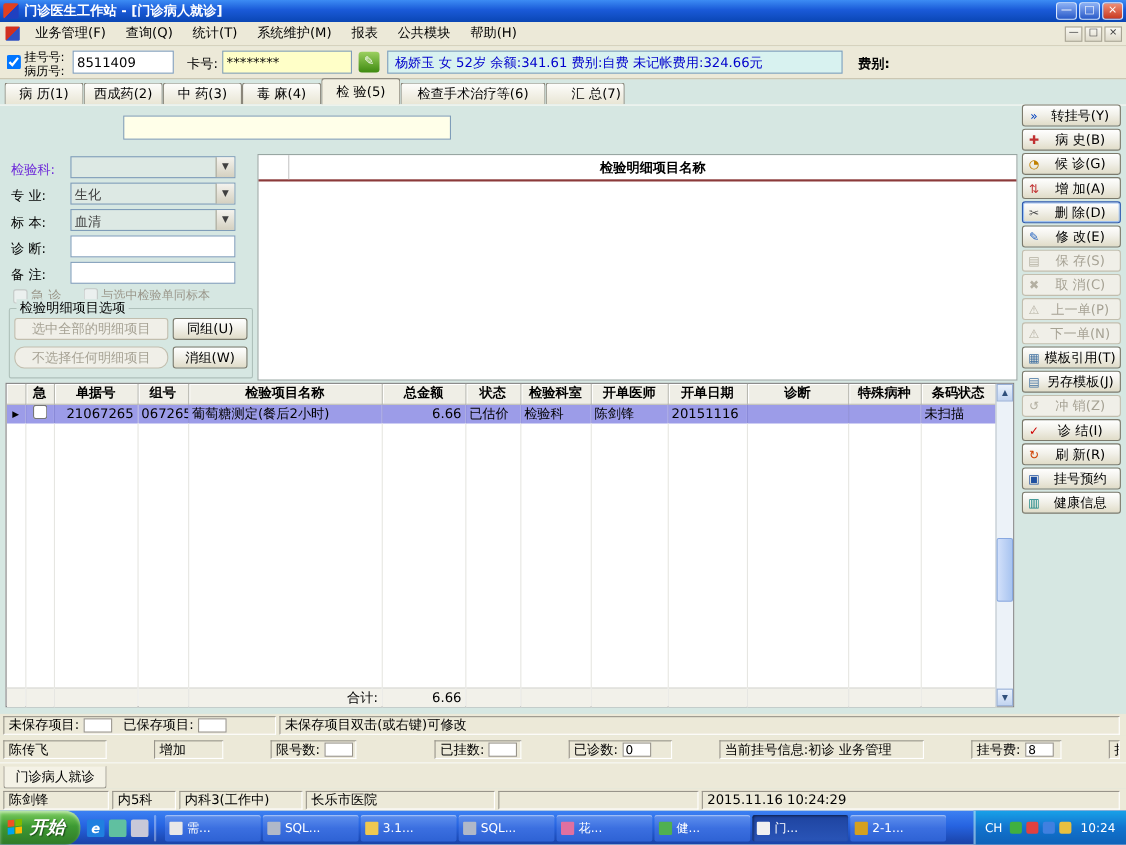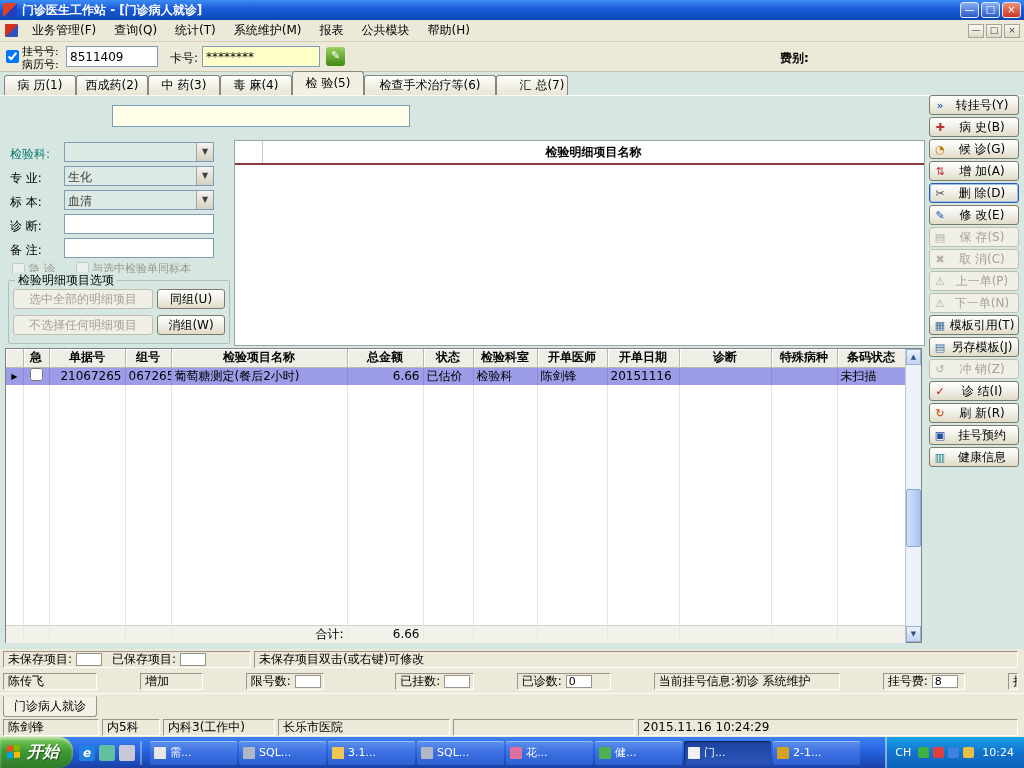--- a/index.html
+++ b/index.html
@@ -25,21 +25,21 @@
 .sunken-input{border:1px solid #7F9DB9;background:#fff;padding:2px 3px;font-size:12px;}
 .patient-bar{border:1px solid #7F9DB9;background:#D8F2F0;color:#0000CC;padding:2px 6px;white-space:nowrap;overflow:hidden;}
 .card-icon{width:19px;height:19px;border-radius:3px;background:linear-gradient(180deg,#9CD060,#3E8A10);color:#fff;font-size:11px;text-align:center;line-height:18px;}
 
 .tabrow{left:0;top:72px;width:1024px;height:23px;display:flex;align-items:flex-end;padding-left:4px;}
 .tab{flex:none;height:20px;border:1px solid #8A867A;border-bottom:none;border-radius:3px 3px 0 0;background:linear-gradient(180deg,#FDFDFB,#E8E5D4);text-align:center;line-height:19px;white-space:nowrap;overflow:hidden;}
 .tab.active{height:24px;line-height:22px;background:#F2F0E2;position:relative;z-index:3;}
 .workarea{left:0;top:95px;width:1024px;height:554px;background:#D6E7E2;border-top:1px solid #FAFAF6;}
 
 .f-label{position:absolute;white-space:nowrap;}
-.red{color:#0f766e;}
+.red{color:#6d28d9;}
 .f-select{position:absolute;height:20px;display:flex;border:1px solid #7F9DB9;background:#DDE9E4;}
 .f-val{flex:1;padding:2px 3px;color:#404040;overflow:hidden;white-space:nowrap;}
 .f-drop{width:17px;background:linear-gradient(180deg,#F4F3EE,#D4D0C0);border-left:1px solid #A8A494;font-size:8px;text-align:center;line-height:18px;color:#404040;}
 .f-input{position:absolute;height:20px;}
 .chk-row{position:absolute;display:flex;align-items:center;white-space:nowrap;}
 .chk-row input{margin-right:3px;}
 .gray-text{color:#9A968A;}
 .groupbox{position:absolute;border:1px solid #AEC0BA;border-radius:2px;}
 .gb-legend{position:absolute;top:-9px;left:6px;background:#D6E7E2;padding:0 3px;white-space:nowrap;}
 .xpbtn{display:flex;align-items:center;border:1px solid #7C7A6C;border-radius:3px;background:linear-gradient(180deg,#FFFFFF,#F2F1EA 45%,#E0DCC8);font-size:12px;padding:0 3px;cursor:default;}
@@ -124,20 +124,21 @@
   </div>
 
   <div class="abs toolbar">
     <input type="checkbox" checked="" class="abs" style="left: 6px; top: 8px;">
     <span class="abs small-label" style="left:22px;top:2px;">挂号号:</span>
     <span class="abs small-label" style="left:22px;top:15px;">病历号:</span>
     <input class="abs sunken-input" style="left: 66px; top: 4px; width: 92px; height: 21px;" value="8511409">
     <span class="abs" style="left:170px;top:8px;">卡号:</span>
     <input class="abs sunken-input" style="left: 202px; top: 4px; width: 118px; height: 21px; background: rgb(255, 255, 200);" value="********">
     <span class="abs card-icon" style="left:326px;top:5px;">✎</span>
+    <div class="abs patient-bar" style="left:352px;top:4px;width:414px;height:21px;">杨娇玉  女  52岁  余额:341.61  费别:自费  未记帐费用:324.66元</div>
     <span class="abs" style="left:780px;top:8px;font-weight:bold;">费别:</span>
   </div>
 
   <div class="abs tabrow">
     <span class="tab" style="width:72px;">病 历(1)</span>
     <span class="tab" style="width:72px;">西成药(2)</span>
     <span class="tab" style="width:72px;">中 药(3)</span>
     <span class="tab" style="width:72px;">毒 麻(4)</span>
     <span class="tab active" style="width:72px;">检 验(5)</span>
     <span class="tab" style="width:132px;">检查手术治疗等(6)</span>
@@ -178,21 +179,21 @@
   </label>
 
   <div class="groupbox" style="left:8px;top:280px;width:222px;height:64px;">
     <span class="gb-legend">检验明细项目选项</span>
     <button class="xpbtn disabled gbtn" style="left:4px;top:8px;width:140px;">
       <span class="blabel">选中全部的明细项目</span>
     </button>
     <button class="xpbtn gbtn" style="left:148px;top:8px;width:68px;">
       <span class="blabel">同组(U)</span>
     </button>
-    <button class="xpbtn disabled gbtn" style="left:4px;top:34px;width:140px;">
+    <button class="xpbtn disabled gbtn" style="left:4px;top:34px;width:140px;border-radius:9px;">
       <span class="blabel">不选择任何明细项目</span>
     </button>
     <button class="xpbtn gbtn" style="left:148px;top:34px;width:68px;">
       <span class="blabel">消组(W)</span>
     </button>
   </div>
 
   <div class="abs upper-grid">
     <div class="ug-header">
       <span class="ug-c1"></span>
@@ -386,21 +387,21 @@
     <div class="seg" style="width:80px;margin-left:28px;">
       <span>已挂数:</span>
         <span class="valbox"></span>
     </div>
     <div class="seg" style="width:96px;">
       <span>已诊数:</span>
         <span class="valbox">0</span>
     </div>
     <div class="seg" style="width:190px;">
       <span>当前挂号信息:</span>
-      <span>初诊 系统维护</span>
+      <span>初诊 业务管理</span>
     </div>
     <div class="seg" style="width:84px;">
       <span>挂号费:</span>
         <span class="valbox">8</span>
     </div>
     <div class="seg" style="flex:1;">
       <span>挂号员:</span>
       <span style="margin-left:4px;">陈传飞</span>
     </div>
   </div>

